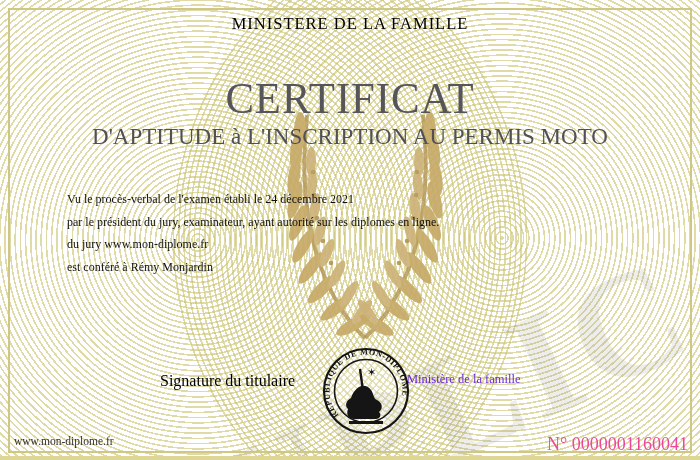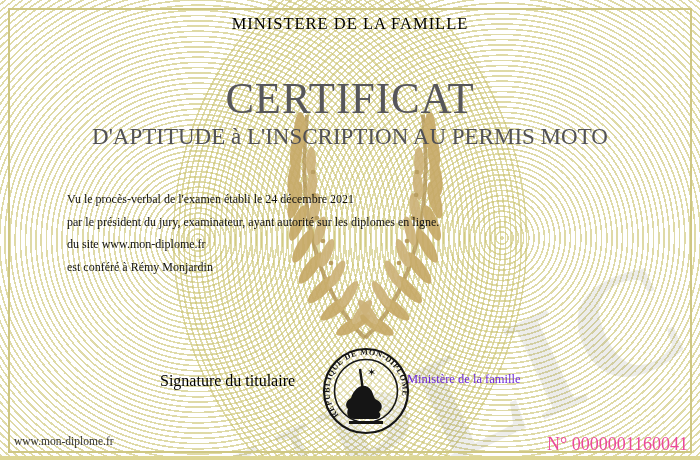--- a/index.html
+++ b/index.html
@@ -143,21 +143,21 @@
 
   <div class="txt ministry-header">MINISTERE DE LA FAMILLE</div>
 
   <div class="txt title">CERTIFICAT</div>
 
   <div class="txt subtitle">D'APTITUDE à L'INSCRIPTION AU PERMIS MOTO</div>
 
   <div class="txt body-block">
     <div>Vu le procès-verbal de l'examen établi le 24 décembre 2021</div>
     <div>par le président du jury, examinateur, ayant autorité sur les diplomes en ligne.</div>
-    <div>du site www.mon-diplome.fr</div>
+    <div>du jury www.mon-diplome.fr</div>
     <div>est conféré à Rémy Monjardin</div>
   </div>
 
 
   <div class="txt signature-label">Signature du titulaire</div>
 
   <div class="txt ministry-label">Ministère de la famille</div>
 
   <svg class="seal" width="90" height="90" viewBox="0 0 90 90">
     <circle cx="45" cy="45" r="42" fill="rgba(255,255,255,0.25)" stroke="#151515" stroke-width="2.2"></circle>

